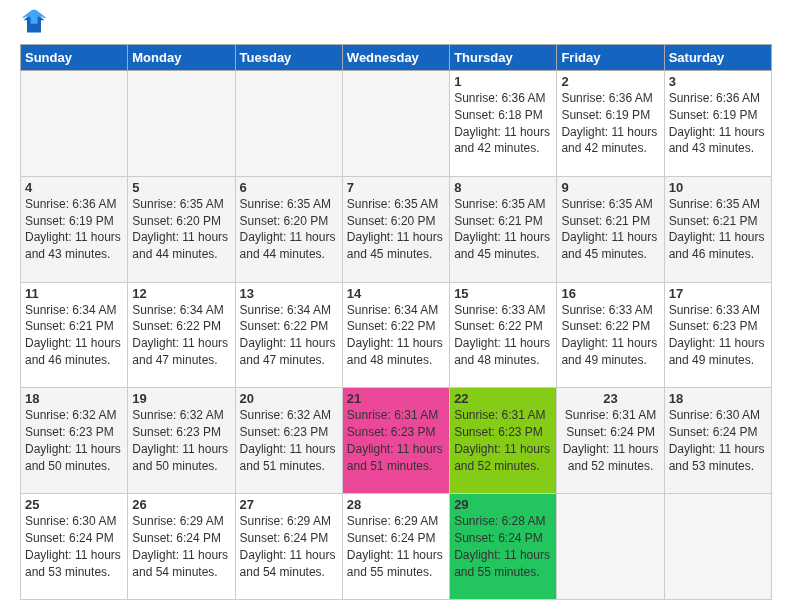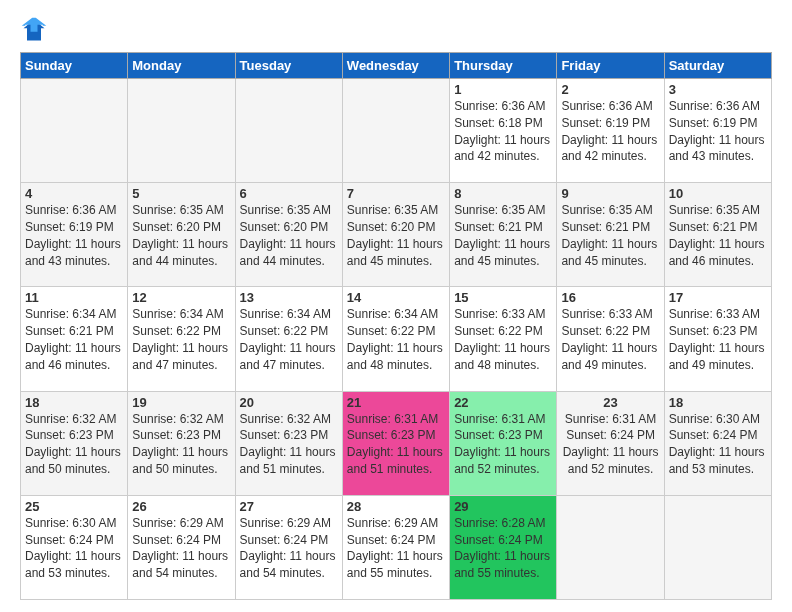--- a/index.html
+++ b/index.html
@@ -6,21 +6,21 @@
     body {
       font-family: Arial, sans-serif;
       background: #fff;
       width: 792px;
       height: 612px;
       overflow: hidden;
     }
     .page {
       width: 792px;
       height: 612px;
-      padding: 16px 20px 12px 20px;
+      padding: 8px 20px 12px 20px;
       display: flex;
       flex-direction: column;
     }
     .header {
       display: flex;
       justify-content: space-between;
       align-items: flex-start;
       margin-bottom: 8px;
     }
     .logo {
@@ -222,21 +222,21 @@
             <div class="day-info">Sunrise: 6:32 AM<br>Sunset: 6:23 PM<br>Daylight: 11 hours and 50 minutes.</div>
           </td>
           <td style="background-color: rgb(244, 244, 244);">
             <span class="day-number">20</span>
             <div class="day-info">Sunrise: 6:32 AM<br>Sunset: 6:23 PM<br>Daylight: 11 hours and 51 minutes.</div>
           </td>
           <td style="background-color: #ec4899;">
             <span class="day-number">21</span>
             <div class="day-info">Sunrise: 6:31 AM<br>Sunset: 6:23 PM<br>Daylight: 11 hours and 51 minutes.</div>
           </td>
-          <td style="background-color: #86efac; margin-top: 41px;">
+          <td style="background-color: #84cc16; margin-top: 41px;">
             <span class="day-number">22</span>
             <div class="day-info">Sunrise: 6:31 AM<br>Sunset: 6:23 PM<br>Daylight: 11 hours and 52 minutes.</div>
           </td>
           <td style="background-color: rgb(244, 244, 244); text-align: center;">
             <span class="day-number">23</span>
             <div class="day-info">Sunrise: 6:31 AM<br>Sunset: 6:24 PM<br>Daylight: 11 hours and 52 minutes.</div>
           </td>
           <td style="background-color: rgb(244, 244, 244);">
             <span class="day-number">18</span>
             <div class="day-info">Sunrise: 6:30 AM<br>Sunset: 6:24 PM<br>Daylight: 11 hours and 53 minutes.</div>

